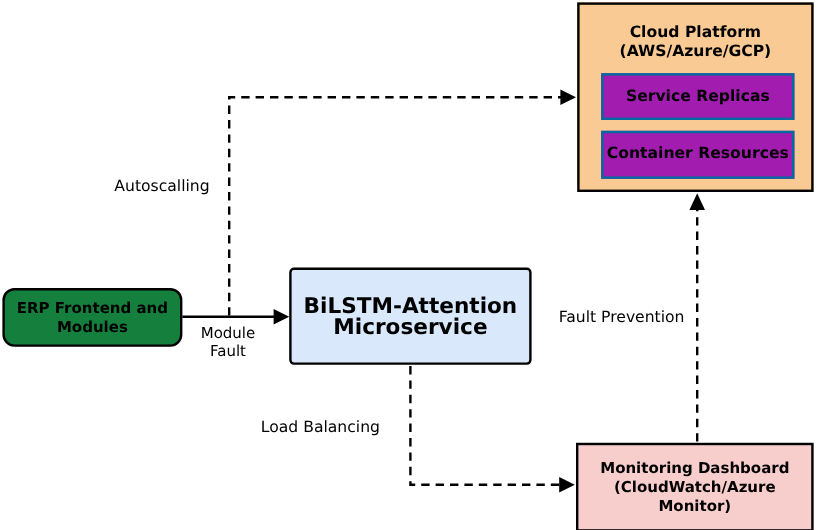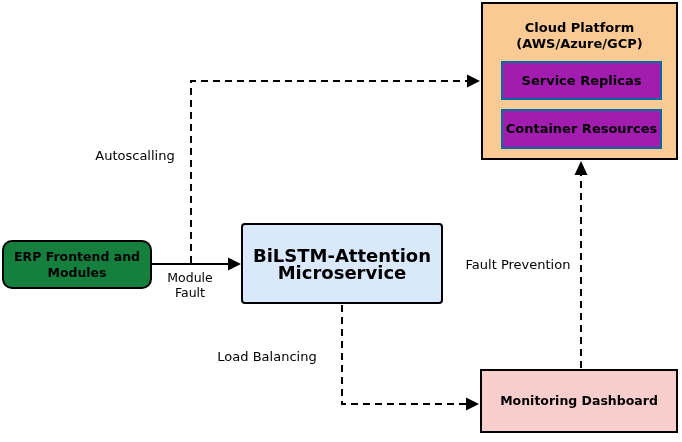--- a/index.html
+++ b/index.html
@@ -51,21 +51,21 @@
     border: 2px solid #0369a1;
     display: flex;
     align-items: center;
     justify-content: center;
     font-size: 13px;
     font-weight: bold;
   }
   .inner-replicas  { top: 57px;  height: 39px; }
   .inner-container { top: 105px; height: 40px; }
   .node-monitoring {
-    left: 480px; top: 369px; width: 198px; height: 64px;
+    left: 480px; top: 369px; width: 198px; height: 74px;
     background: #F8CECC;
     font-size: 12.5px; line-height: 16px;
   }
   .edge-label {
     position: absolute;
     font-weight: normal;
     font-size: 13px;
     line-height: 15px;
     color: #000000;
     text-align: center;
@@ -113,20 +113,21 @@
     <div class="inner-node inner-replicas">
       <span>Service Replicas</span>
     </div>
     <div class="inner-node inner-container">
       <span>Container Resources</span>
     </div>
   </div>
 
   <div class="node node-monitoring">
     <div>Monitoring Dashboard</div>
+    <div>(CloudWatch/Azure Monitor)</div>
   </div>
 
   <div class="edge-label label-autoscaling">Autoscalling</div>
 
   <div class="edge-label label-module-calls">
     <div>Module</div>
     <div>Fault</div>
   </div>
 
   <div class="edge-label label-fault-prevention">Fault Prevention</div>

